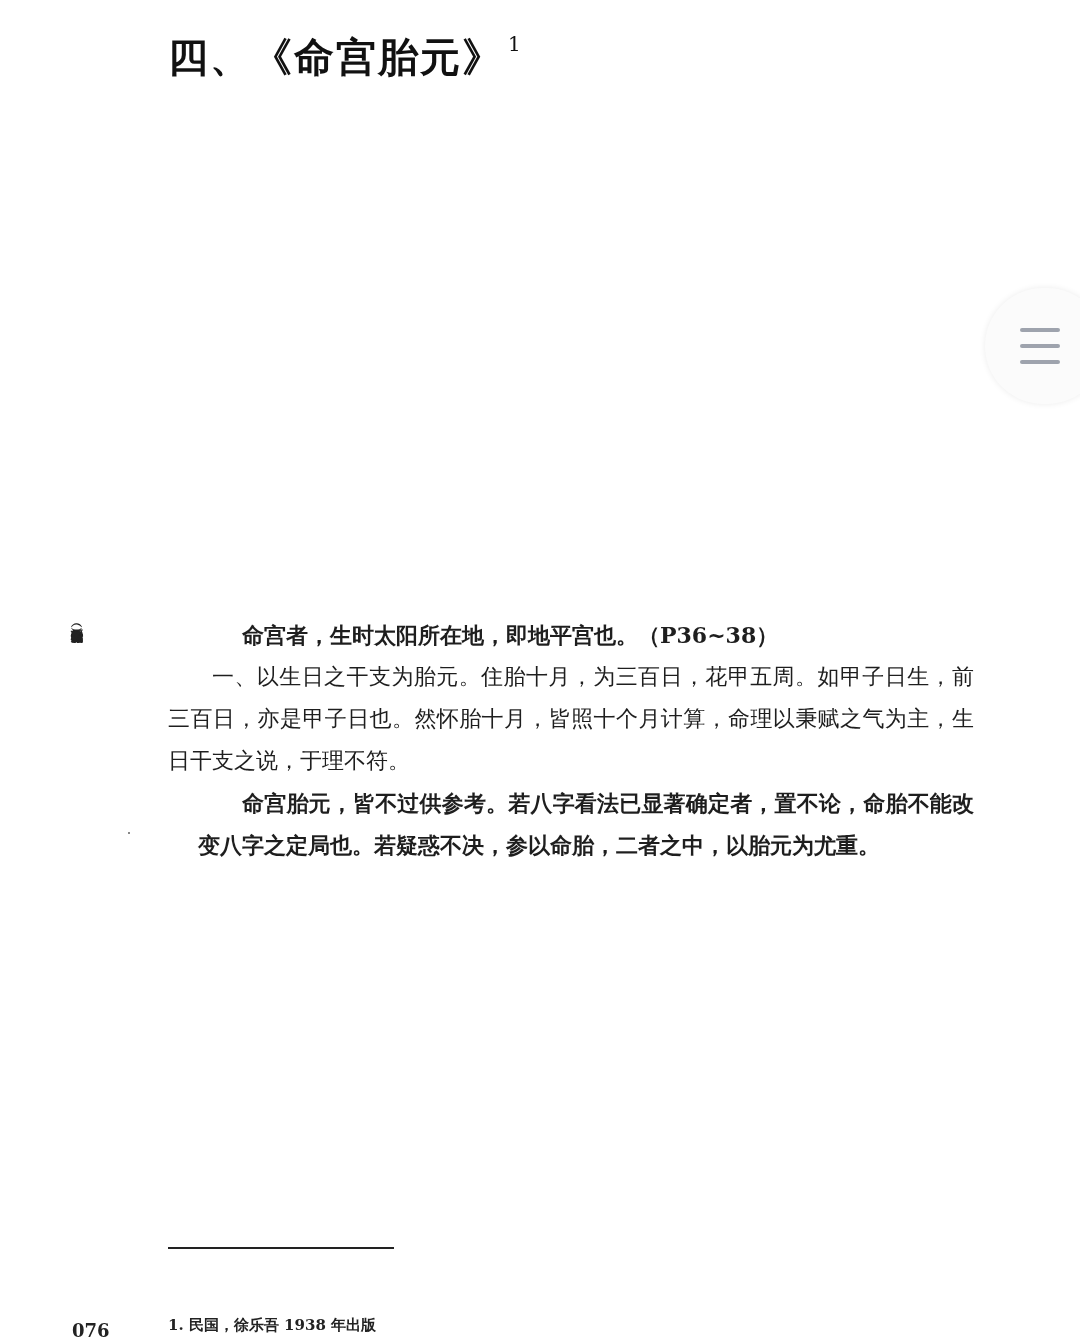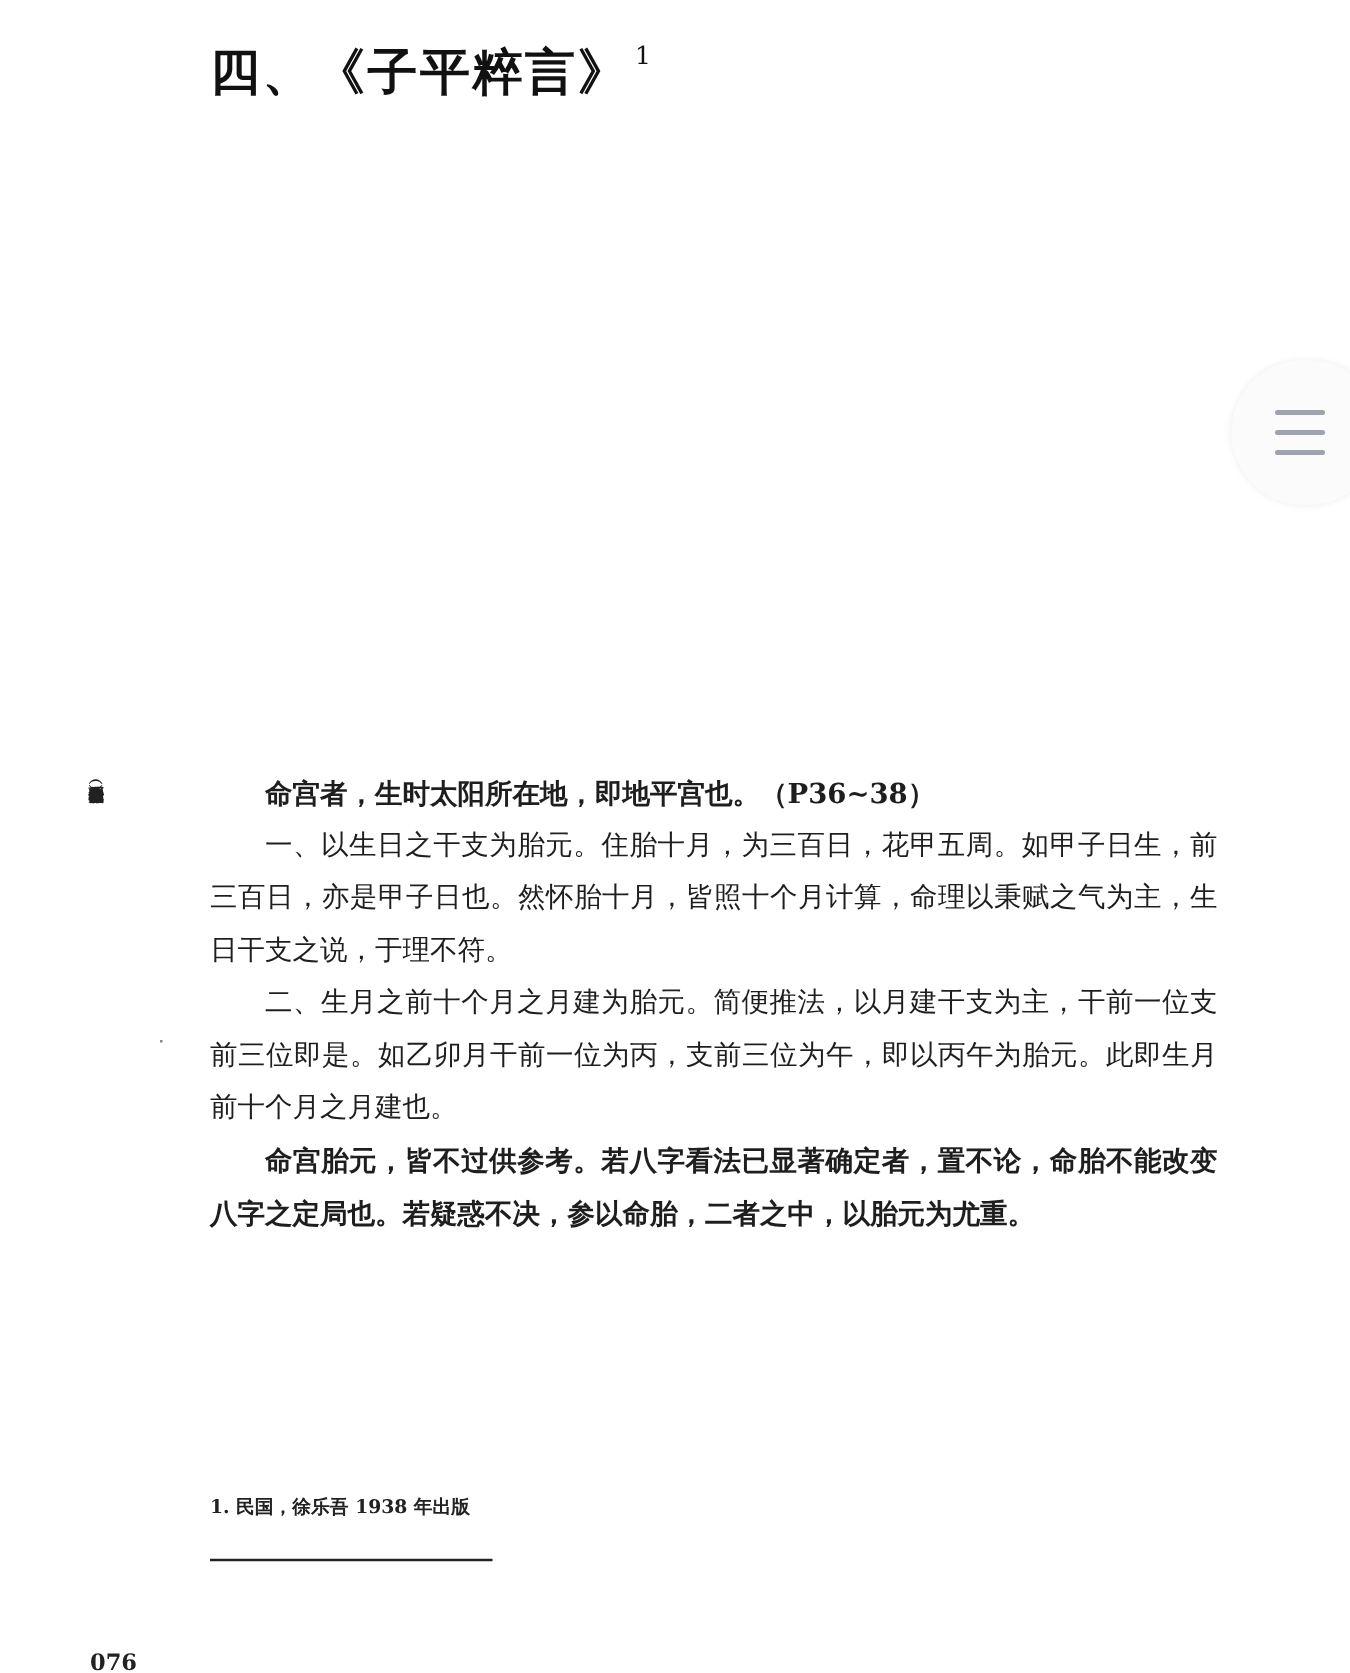--- a/index.html
+++ b/index.html
@@ -25,54 +25,53 @@
       box-shadow: 0 0 6px rgba(0,0,0,0.08);
     }
     .menu-btn .bar {
       position: absolute; left: 35px; width: 40px; height: 4px; border-radius: 2px; background: #9ea3ad;
     }
     .body-text {
       position: absolute; left: 168px; top: 614px; width: 806px;
       font-size: 22px; line-height: 42px; color: #1e1e1e; text-align: justify;
     }
     .body-text p { margin: 0; text-indent: 2em; }
-    .body-text p.bold { font-weight: bold; }
+    .body-text p.bold { font-weight: bold; margin-left: 30px; }
     .footnote-rule {
       position: absolute; left: 168px; top: 1247px; width: 226px; height: 2px; background: #222;
     }
     .footnote {
-      position: absolute; left: 168px; top: 1196px;
+      position: absolute; left: 168px; top: 1316px;
       font-size: 15px; font-weight: bold; color: #222; white-space: nowrap;
     }
     .page-number {
       position: absolute; left: 72px; top: 1320px;
       font-size: 18px; font-weight: bold; color: #222;
     }
     .speck { position: absolute; left: 128px; top: 832px; width: 2px; height: 2px; background: #888; }
   </style>
 </head>
 <body>
 
 <div class="title">
-  <span>四、《子平粹言》</span><sup>1</sup>
+  <span>四、《命宫胎元》</span><sup>1</sup>
 </div>
 
 <div class="side-title">胎命（七柱论命）的原理和实务</div>
 
 <div class="menu-btn">
   <span class="bar" style="top:40px"></span>
   <span class="bar" style="top:56px"></span>
   <span class="bar" style="top:72px"></span>
 </div>
 
 <div class="speck"></div>
 
 <div class="body-text">
   <p class="bold">命宫者，生时太阳所在地，即地平宫也。（P36~38）</p>
   <p>一、以生日之干支为胎元。住胎十月，为三百日，花甲五周。如甲子日生，前三百日，亦是甲子日也。然怀胎十月，皆照十个月计算，命理以秉赋之气为主，生日干支之说，于理不符。</p>
-  <p>二、生月之前十个月之月建为胎元。简便推法，以月建干支为主，干前一位支前三位即是。如乙卯月干前一位为丙，支前三位为午，即以丙午为胎元。此即生月前十个月之月建也。</p>
   <p class="bold">命宫胎元，皆不过供参考。若八字看法已显著确定者，置不论，命胎不能改变八字之定局也。若疑惑不决，参以命胎，二者之中，以胎元为尤重。</p>
 </div>
 
 <div class="footnote-rule"></div>
 <div class="footnote">1. 民国，徐乐吾 1938 年出版</div>
 
 <div class="page-number">076</div>
 
 </body></html>

